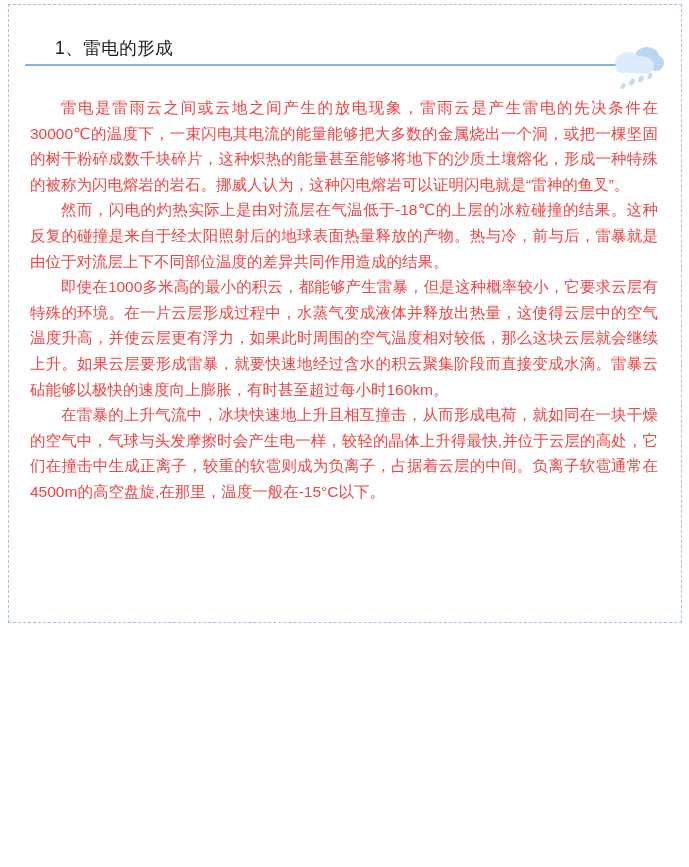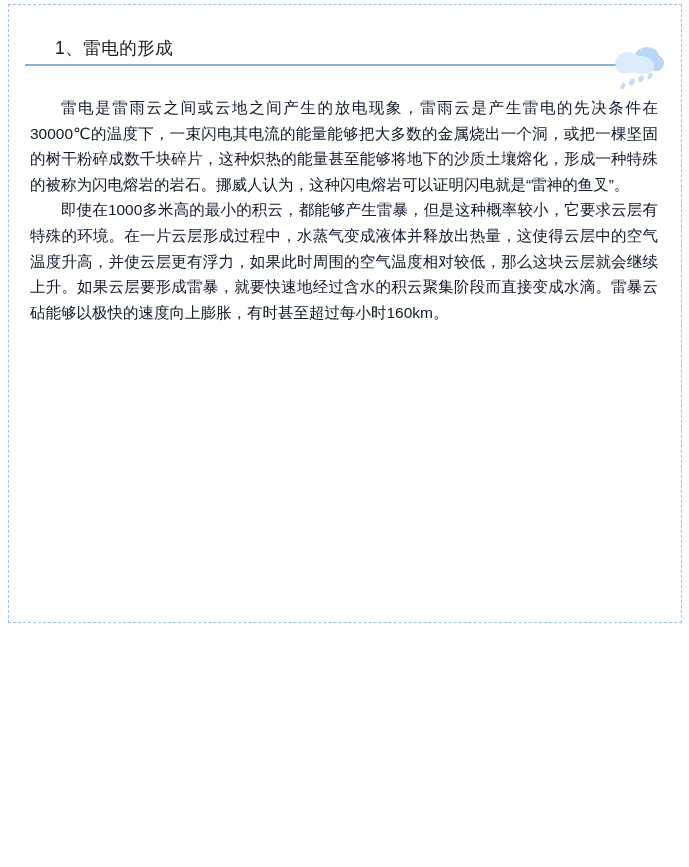--- a/index.html
+++ b/index.html
@@ -41,21 +41,21 @@
   .cloud-icon {
     position: absolute;
     left: 610px; top: 42px;
     width: 56px; height: 52px;
   }
 
   .body-text {
     position: absolute;
     left: 30px; top: 95px;
     width: 628px;
-    color: #0f172a;
+    color: #ef4444;
     font-size: 15.5px;
     line-height: 25.6px;
     text-align: justify;
   }
   .body-text p {
     text-indent: 2em;
     margin: 0;
   }
 
   .anchor-stem {
@@ -102,19 +102,21 @@
 
       <ellipse cx="13" cy="44" rx="2.2" ry="3.4" fill="#c5ddf7" transform="rotate(28 13 44)"></ellipse>
       <ellipse cx="22" cy="40" rx="2.4" ry="3.8" fill="#c5ddf7" transform="rotate(28 22 40)"></ellipse>
       <ellipse cx="31" cy="37" rx="2.4" ry="3.8" fill="#c5ddf7" transform="rotate(28 31 37)"></ellipse>
       <ellipse cx="40" cy="34" rx="2.2" ry="3.4" fill="#c5ddf7" transform="rotate(28 40 34)"></ellipse>
     </svg>
   </span>
 
   <div class="body-text">
     <p>雷电是雷雨云之间或云地之间产生的放电现象，雷雨云是产生雷电的先决条件在30000℃的温度下，一束闪电其电流的能量能够把大多数的金属烧出一个洞，或把一棵坚固的树干粉碎成数千块碎片，这种炽热的能量甚至能够将地下的沙质土壤熔化，形成一种特殊的被称为闪电熔岩的岩石。挪威人认为，这种闪电熔岩可以证明闪电就是“雷神的鱼叉”。</p>
+    <p>然而，闪电的灼热实际上是由对流层在气温低于-18℃的上层的冰粒碰撞的结果。这种反复的碰撞是来自于经太阳照射后的地球表面热量释放的产物。热与冷，前与后，雷暴就是由位于对流层上下不同部位温度的差异共同作用造成的结果。</p>
     <p>即使在1000多米高的最小的积云，都能够产生雷暴，但是这种概率较小，它要求云层有特殊的环境。在一片云层形成过程中，水蒸气变成液体并释放出热量，这使得云层中的空气温度升高，并使云层更有浮力，如果此时周围的空气温度相对较低，那么这块云层就会继续上升。如果云层要形成雷暴，就要快速地经过含水的积云聚集阶段而直接变成水滴。雷暴云砧能够以极快的速度向上膨胀，有时甚至超过每小时160km。</p>
+    <p>在雷暴的上升气流中，冰块快速地上升且相互撞击，从而形成电荷，就如同在一块干燥的空气中，气球与头发摩擦时会产生电一样，较轻的晶体上升得最快,并位于云层的高处，它们在撞击中生成正离子，较重的软雹则成为负离子，占据着云层的中间。负离子软雹通常在4500m的高空盘旋,在那里，温度一般在-15°C以下。</p>
   </div>
 
   <div class="anchor-stem"></div>
   <div class="anchor-circle">✱</div>
 
 </div>
 
 </body></html>

